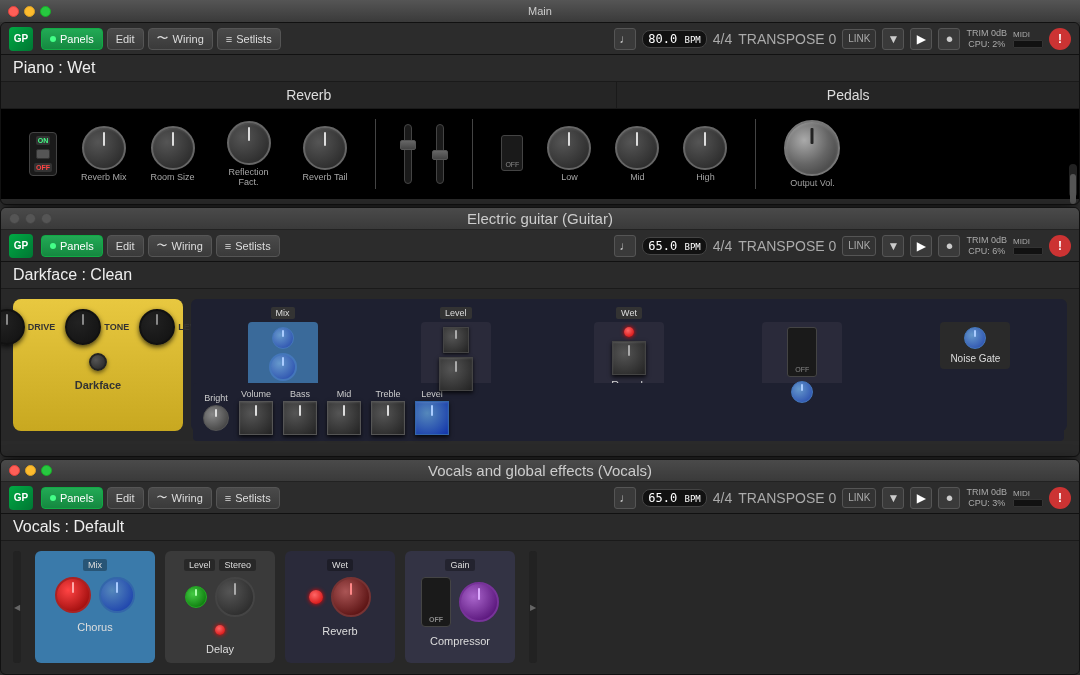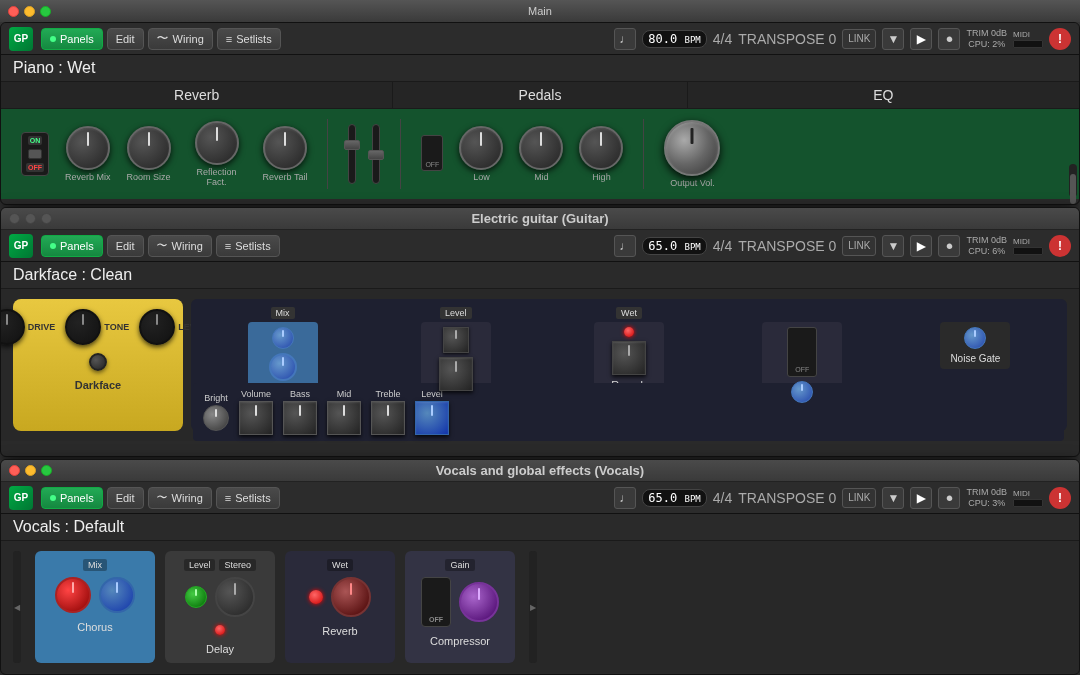--- a/index.html
+++ b/index.html
@@ -26,23 +26,23 @@
     .window-title-bar {
       background: linear-gradient(180deg, #4a4a4a 0%, #3a3a3a 100%);
       height: 22px;
       display: flex;
       align-items: center;
       justify-content: center;
       position: relative;
       border-bottom: 1px solid #222;
     }
     .window-title-bar .title {
-      font-size: 13px;
+      font-size: 15px;
       color: #ccc;
-      font-weight: 700;
+      font-weight: 400;
     }
     .window-controls {
       position: absolute;
       left: 8px;
       display: flex;
       gap: 5px;
       align-items: center;
     }
     .wc { width: 11px; height: 11px; border-radius: 50%; }
     .wc-close { background: #ff5f57; border: 1px solid #e0443e; }
@@ -180,25 +180,25 @@
       padding: 5px 0;
       font-size: 14px;
       color: #ddd;
       font-weight: 500;
       border-right: 1px solid #1a1a1a;
     }
     .section-header:last-child { border-right: none; }
 
     
     .plugin-area {
-      background: #14532d;
-      display: flex;
-      align-items: center;
-      padding: 8px 20px;
-      gap: 16px;
+      background: #000000;
+      display: flex;
+      align-items: center;
+      padding: 8px 28px;
+      gap: 24px;
       min-height: 90px;
     }
 
     
     .knob-group {
       display: flex;
       flex-direction: column;
       align-items: center;
       gap: 2px;
     }
@@ -733,21 +733,20 @@
     </div>
   </div>
 
   <div class="panel-title">
     <span>Piano : Wet</span>
   </div>
 
   <div class="section-headers">
     <div class="section-header" style="flex:2;">Reverb</div>
     <div class="section-header" style="flex:1.5;">Pedals</div>
-    <div class="section-header" style="flex:2;">EQ</div>
   </div>
 
   <div class="plugin-area" style="height:90px; position:relative;">
 
     <div class="toggle-switch">
       <div class="toggle-on">ON</div>
       <div style="width:14px; height:16px; background:#555; border:1px solid #333; border-radius:2px; margin: 4px 0;"></div>
       <div class="toggle-off">OFF</div>
     </div>
 

